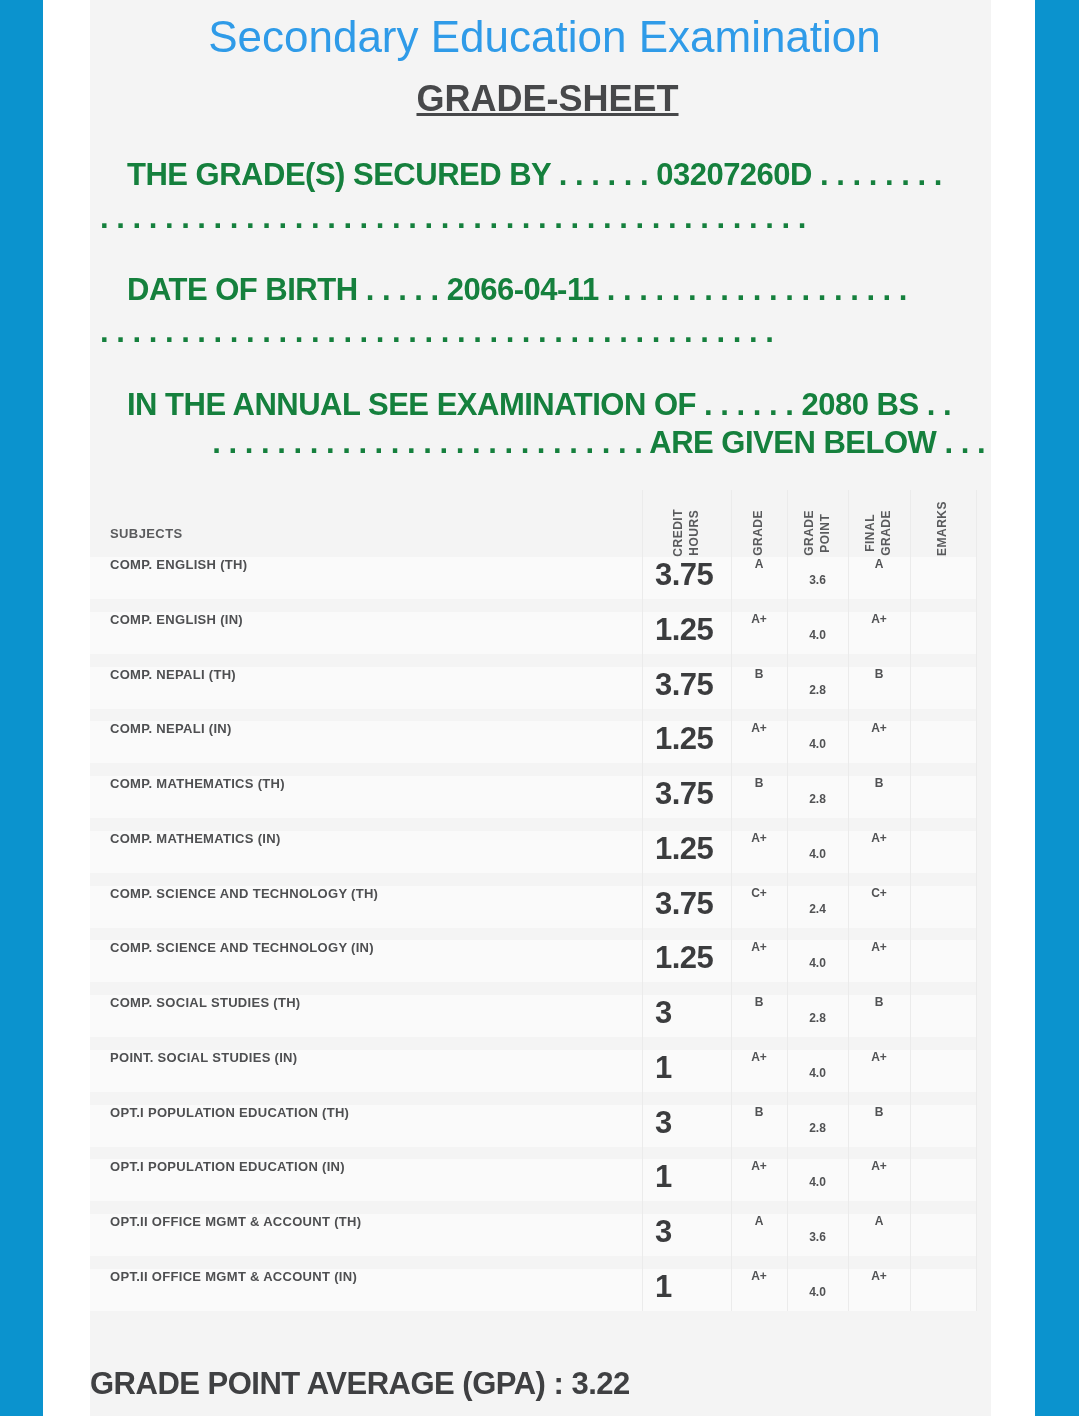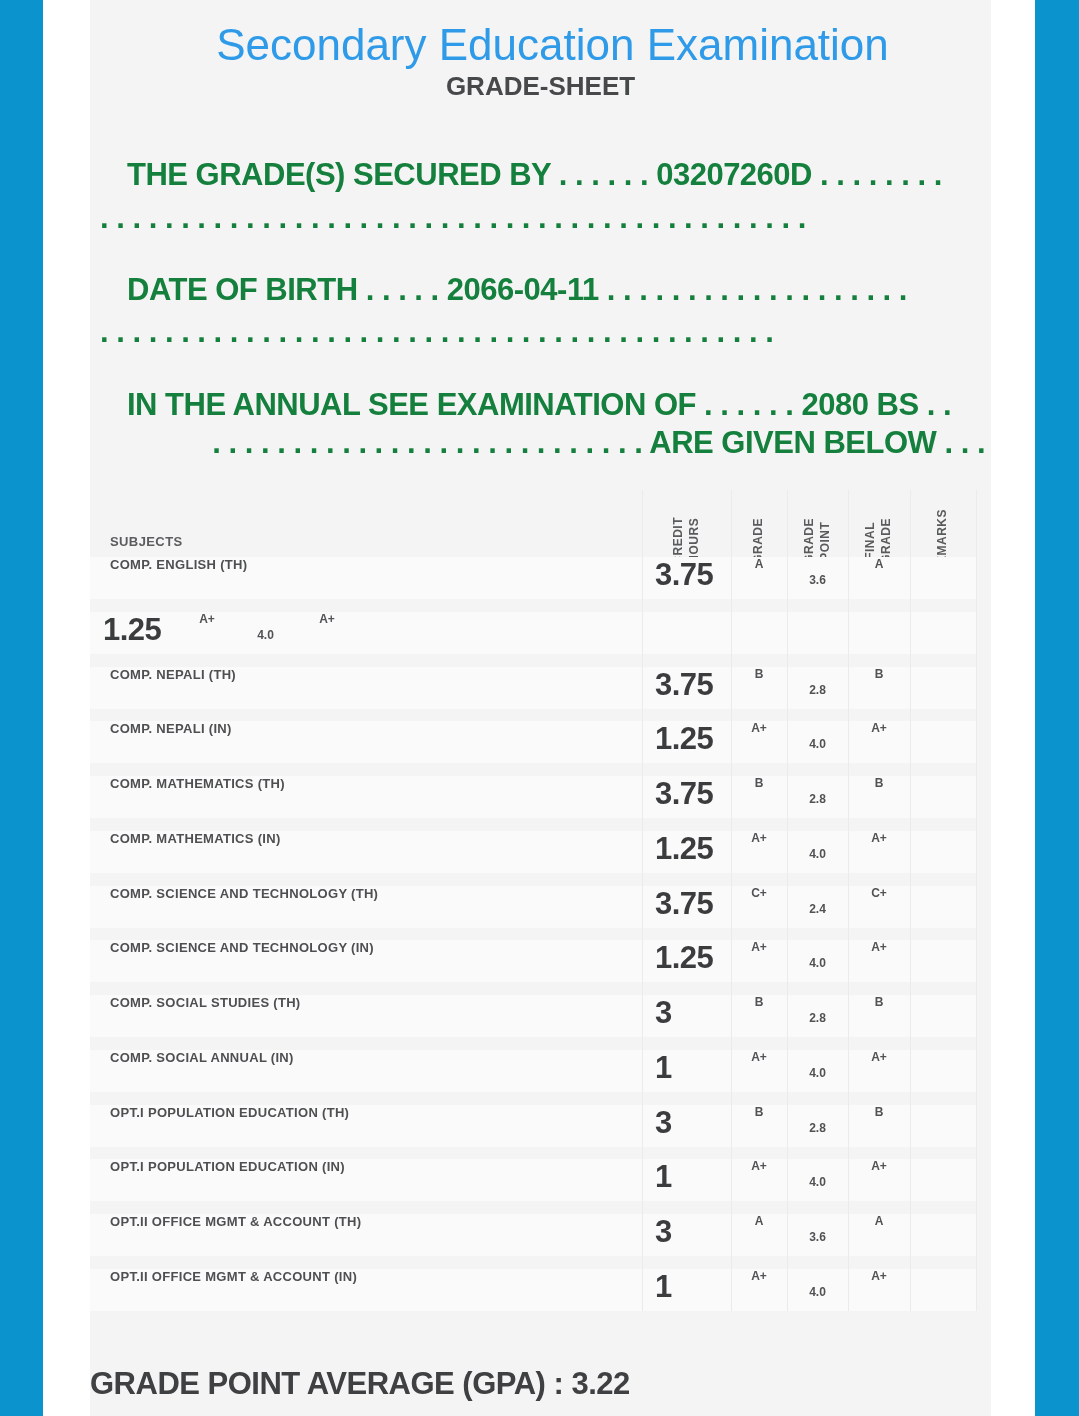--- a/index.html
+++ b/index.html
@@ -12,41 +12,41 @@
   .side-bar.left{left:0;width:43px;}
   .side-bar.right{left:1035px;width:44px;}
   .side-strip{position:absolute;top:0;height:1416px;background:#ffffff;}
   .side-strip.left{left:43px;width:47px;}
   .side-strip.right{left:991px;width:44px;}
 
   .content{position:absolute;left:90px;top:0;width:901px;height:1416px;background:#f4f4f4;overflow:hidden;}
 
   .doc-title{
     position:absolute;top:8px;left:0;width:100%;text-align:center;
-    font-size:44px;font-weight:normal;color:#2f9be8;letter-spacing:0;margin:12px;
+    font-size:44px;font-weight:normal;color:#2f9be8;letter-spacing:0;margin:4px;
   }
   .doc-subtitle{
     position:absolute;top:71px;left:0;width:100%;text-align:center;
-    font-size:26px;font-weight:bold;color:#47484a;margin:0;
+    font-size:36px;font-weight:bold;color:#47484a;margin:7px;text-decoration:underline;
   }
 
   .stmt{
     position:absolute;left:10px;width:885px;white-space:nowrap;
     font-size:31px;font-weight:bold;color:#15803d;letter-spacing:-0.5px;line-height:40px;
   }
   .stmt.indent{padding-left:27px;}
   .stmt.l1a{top:155px;}
   .stmt.l1b{top:198px;}
   .stmt.l2a{top:270px;}
   .stmt.l2b{top:312px;}
   .stmt.l3a{top:385px;}
   .stmt.l3b{top:423px;text-align:right;padding-right:0;}
 
   .gtable{position:absolute;left:0;top:488px;width:901px;height:825px;}
-  .ghead{position:absolute;left:0;top:16px;width:886px;height:74px;text-decoration:underline;}
+  .ghead{position:absolute;left:0;top:8px;width:886px;height:74px;text-decoration:underline;}
   .subjects-h{
     position:absolute;left:20px;top:0;height:74px;display:flex;align-items:center;
     font-size:13px;font-weight:bold;color:#5a5b5d;letter-spacing:0.4px;
   }
   .hcol{
     position:absolute;top:0;height:74px;display:flex;align-items:center;justify-content:center;
   }
   .hcol.credit{left:552px;width:89px;}
   .hcol.grade{left:641px;width:56px;}
   .hcol.point{left:697px;width:61px;}
@@ -136,20 +136,21 @@
     <div class="rows">
         <div class="trow">
     <div class="c-subject">COMP. ENGLISH (TH)</div>
     <div class="c-credit">3.75</div>
     <div class="c-grade">A</div>
     <div class="c-point">3.6</div>
     <div class="c-final">A</div>
     <div class="c-remarks"></div>
   </div>
         <div class="trow">
+    <div class="c-subject">COMP. ENGLISH (IN)</div>
     <div class="c-credit">1.25</div>
     <div class="c-grade">A+</div>
     <div class="c-point">4.0</div>
     <div class="c-final">A+</div>
     <div class="c-remarks"></div>
   </div>
         <div class="trow">
     <div class="c-subject">COMP. NEPALI (TH)</div>
     <div class="c-credit">3.75</div>
     <div class="c-grade">B</div>
@@ -199,21 +200,21 @@
   </div>
         <div class="trow">
     <div class="c-subject">COMP. SOCIAL STUDIES (TH)</div>
     <div class="c-credit">3</div>
     <div class="c-grade">B</div>
     <div class="c-point">2.8</div>
     <div class="c-final">B</div>
     <div class="c-remarks"></div>
   </div>
         <div class="trow">
-    <div class="c-subject">COMP. SOCIAL ANNUAL (IN)</div>
+    <div class="c-subject">POINT. SOCIAL STUDIES (IN)</div>
     <div class="c-credit">1</div>
     <div class="c-grade">A+</div>
     <div class="c-point">4.0</div>
     <div class="c-final">A+</div>
     <div class="c-remarks"></div>
   </div>
         <div class="trow">
     <div class="c-subject">OPT.I POPULATION EDUCATION (TH)</div>
     <div class="c-credit">3</div>
     <div class="c-grade">B</div>

